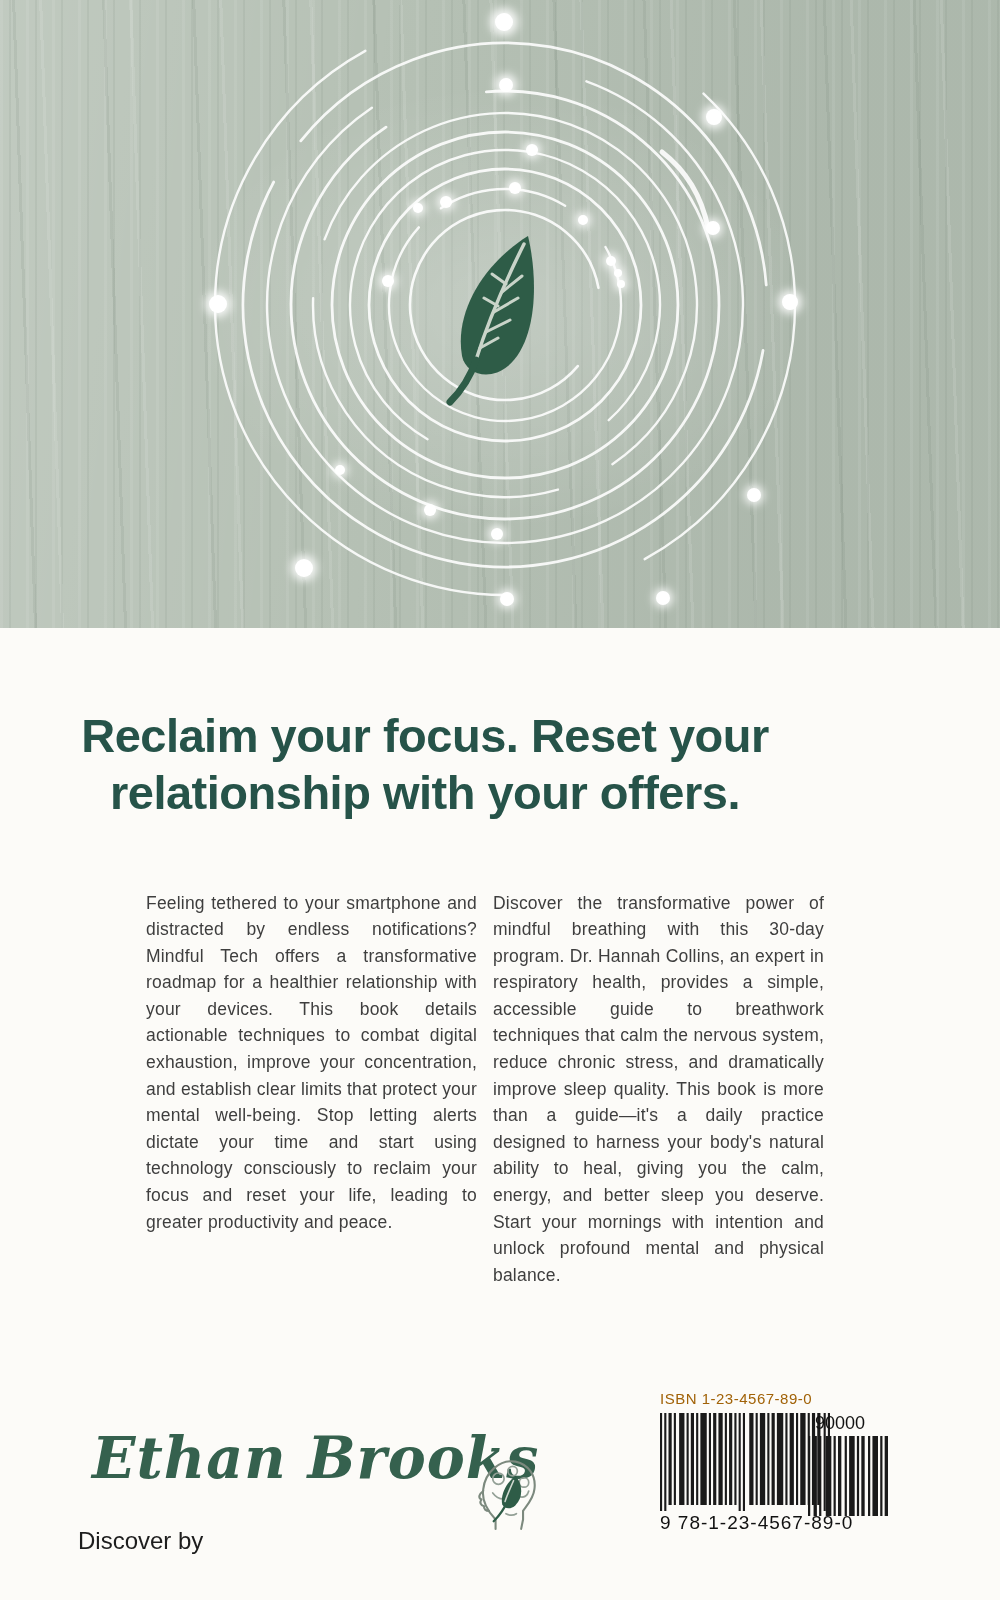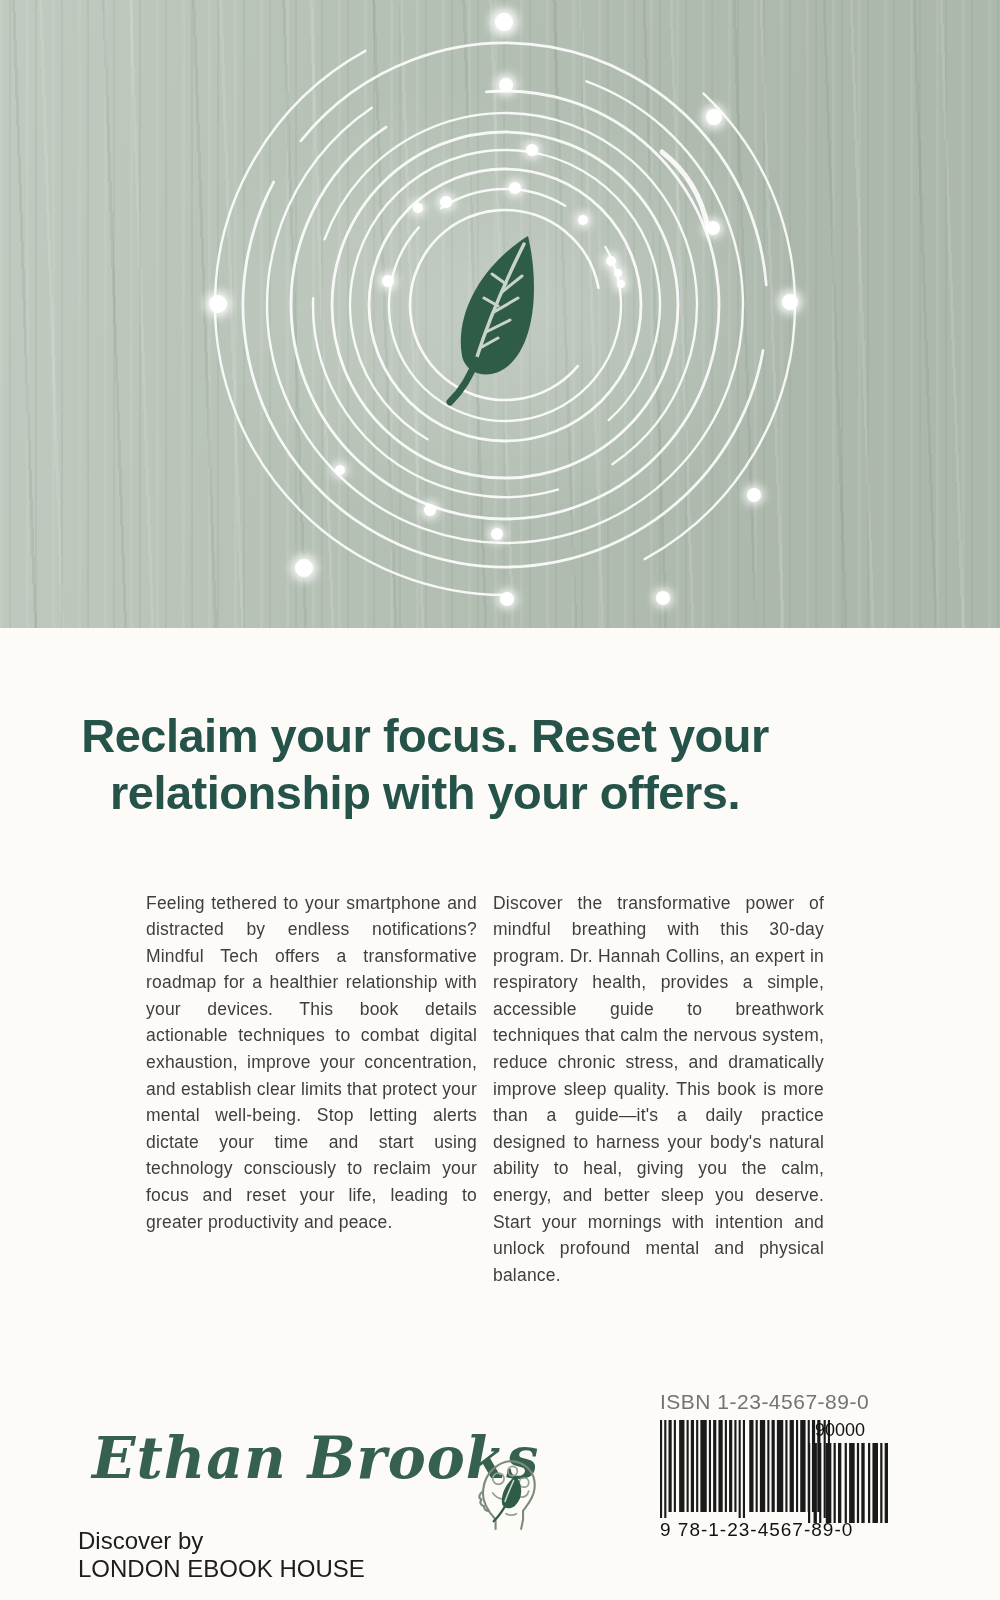--- a/index.html
+++ b/index.html
@@ -40,21 +40,21 @@
     font-family:"DejaVu Serif",serif;font-style:italic;font-weight:bold;
     font-size:57px;color:#35614e;letter-spacing:1px;white-space:nowrap;
   }
   .publisher{
     position:absolute;left:78px;top:1527px;color:#1d1d1d;
     font-size:24px;line-height:28px;
   }
   .brain{position:absolute;left:470px;top:1450px;}
 
   .barcode{position:absolute;left:660px;top:1390px;width:310px;}
-  .isbn-label{font-size:21px;color:#737373;letter-spacing:0.5px;margin:0 0 6px 0;}
+  .isbn-label{font-size:15px;color:#a16207;letter-spacing:0.5px;margin:0 0 6px 0;}
   .barcode-row{display:flex;gap:12px;align-items:flex-start;}
   .main-col{width:136px;}
   .isbn-digits{font-size:19px;color:#111;letter-spacing:1px;text-align:center;margin-top:1px;white-space:nowrap;}
   .addon-col{width:64px;padding-top:0;}
   .addon-label{font-size:18px;color:#111;text-align:center;margin-bottom:2px;}
   .bars{display:block;}
 </style>
 </head>
 <body>
 
@@ -149,21 +149,20 @@
 
   <div class="columns">
     <p class="col">Feeling tethered to your smartphone and distracted by endless notifications? Mindful Tech offers a transformative roadmap for a healthier relationship with your devices. This book details actionable techniques to combat digital exhaustion, improve your concentration, and establish clear limits that protect your mental well-being. Stop letting alerts dictate your time and start using technology consciously to reclaim your focus and reset your life, leading to greater productivity and peace.</p>
     <p class="col">Discover the transformative power of mindful breathing with this 30-day program. Dr. Hannah Collins, an expert in respiratory health, provides a simple, accessible guide to breathwork techniques that calm the nervous system, reduce chronic stress, and dramatically improve sleep quality. This book is more than a guide—it's a daily practice designed to harness your body's natural ability to heal, giving you the calm, energy, and better sleep you deserve. Start your mornings with intention and unlock profound mental and physical balance.</p>
   </div>
 
   <div class="signature">Ethan Brooks</div>
 
   <div class="publisher">
     <div>Discover by</div>
-    <div>LONDON EBOOK HOUSE</div>
   </div>
 
   <div class="brain">
     <svg width="72" height="82" viewBox="0 0 76 84">
       <g fill="none" stroke="#7c897e" stroke-width="2.2" stroke-linecap="round" stroke-linejoin="round">
         <path d="M27 82 L27 72 C19 64 12 52 14 40 C16 22 32 8 48 11 C62 14 70 26 68 40 C67 50 60 57 56 63 L56 72 L54 82"></path>
         <path d="M14 42 C10 45 8 49 12 51 C10 54 11 57 15 58 C14 61 17 63 20 63"></path>
       </g>
       <g fill="none" stroke="#93a096" stroke-width="1.8" stroke-linecap="round">
         <circle cx="30" cy="29" r="6"></circle>

